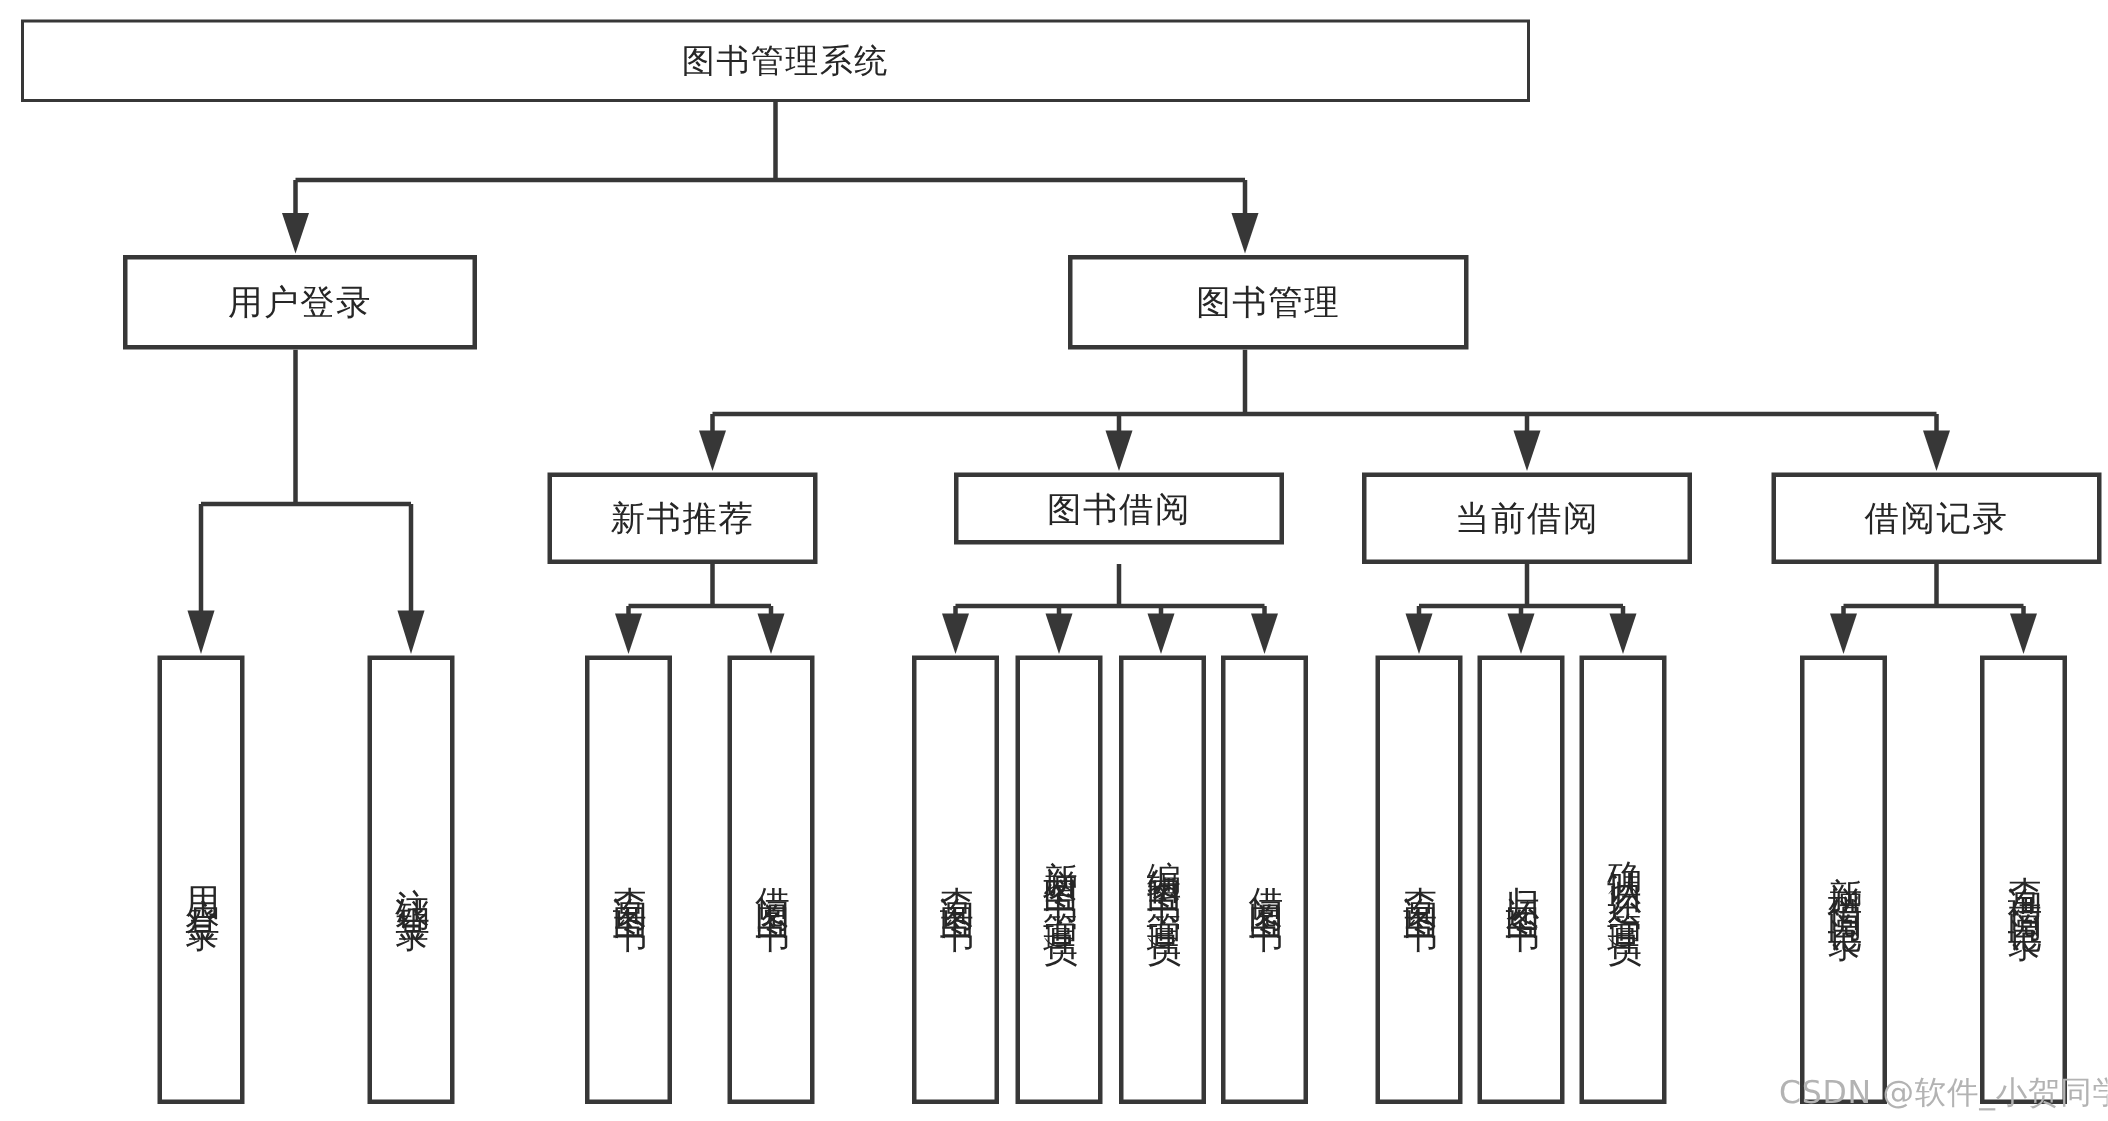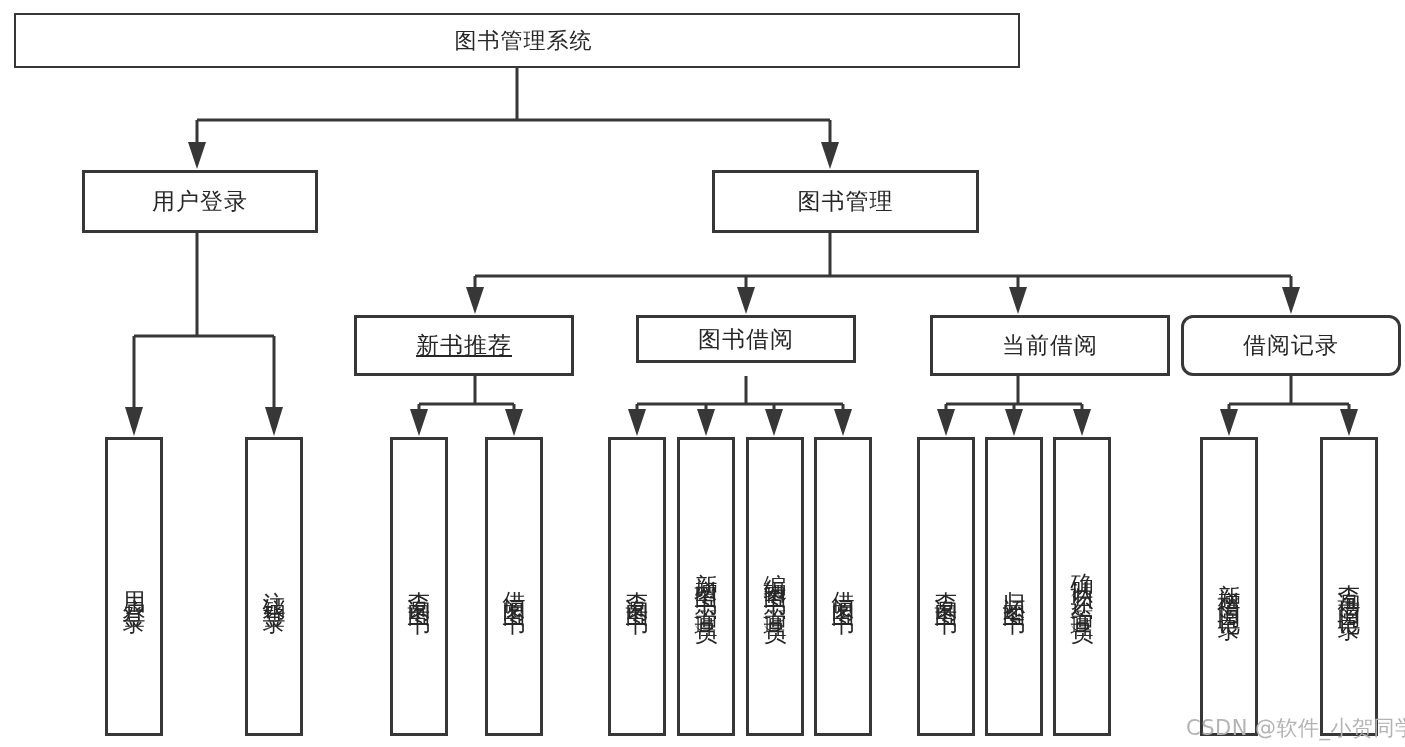--- a/index.html
+++ b/index.html
@@ -106,30 +106,30 @@
   <span>图书管理系统</span>
 </div>
 
 <div class="box" style="left:82px; top:170px; width:236px; height:63px;">
   <span>用户登录</span>
 </div>
 <div class="box" style="left:712px; top:170px; width:267px; height:63px;">
   <span>图书管理</span>
 </div>
 
-<div class="box" style="left:354px; top:315px; width:220px; height:61px;text-decoration:underline;">
+<div class="box" style="left:365px; top:315px; width:180px; height:61px;">
   <span>新书推荐</span>
 </div>
 <div class="box" style="left:636px; top:315px; width:220px; height:48px;">
   <span>图书借阅</span>
 </div>
-<div class="box" style="left:908px; top:315px; width:240px; height:61px;margin-left:22px;">
+<div class="box" style="left:908px; top:315px; width:220px; height:61px;">
   <span>当前借阅</span>
 </div>
-<div class="box" style="left:1181px; top:315px; width:220px; height:61px;border-radius:12px;">
+<div class="box" style="left:1181px; top:315px; width:220px; height:61px;">
   <span>借阅记录</span>
 </div>
 
 <div class="box leaf" style="left:105px;">
   <span class="vtext">用户登录</span>
 </div>
 <div class="box leaf" style="left:245px;">
   <span class="vtext">注销登录</span>
 </div>
 

